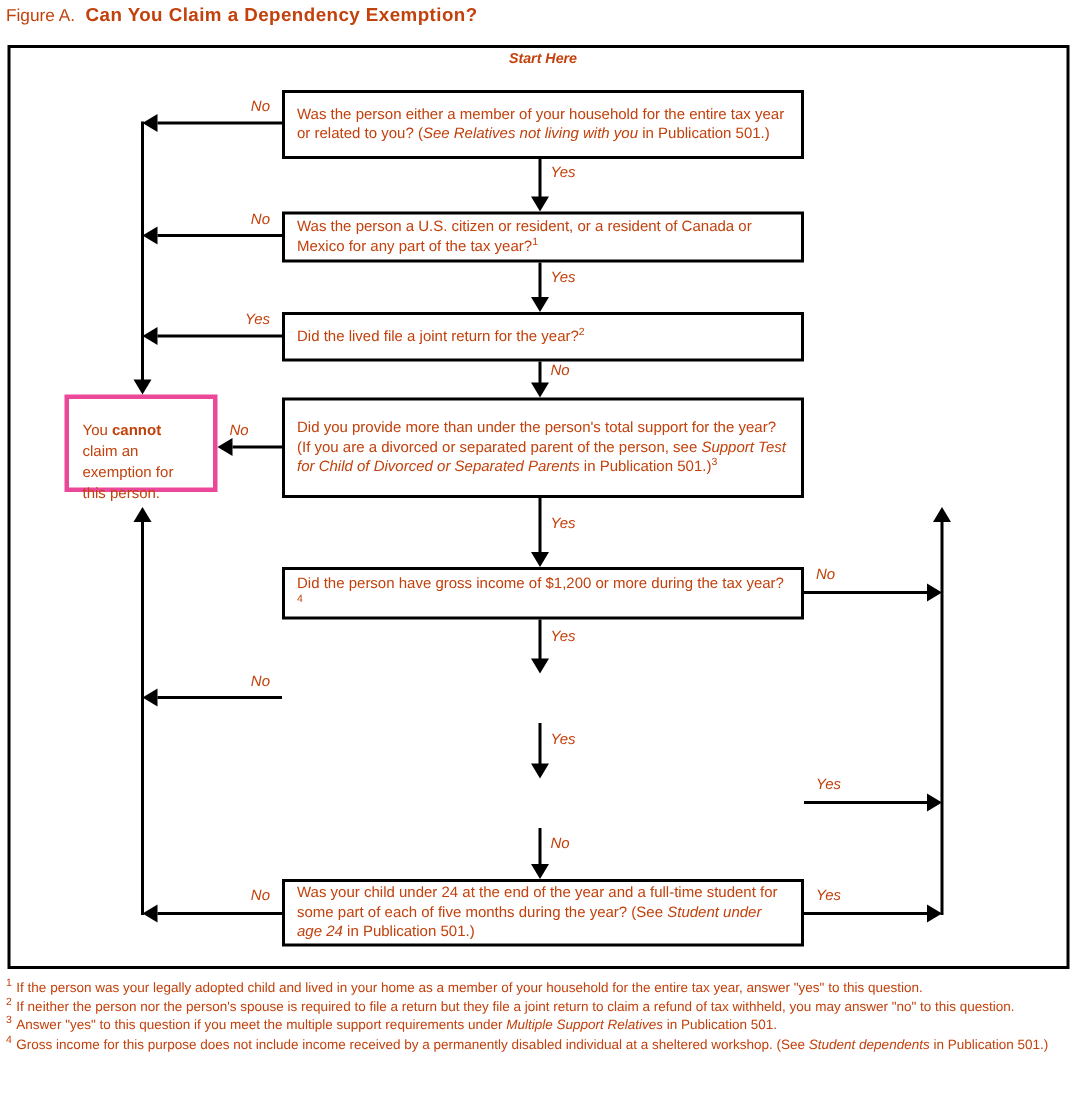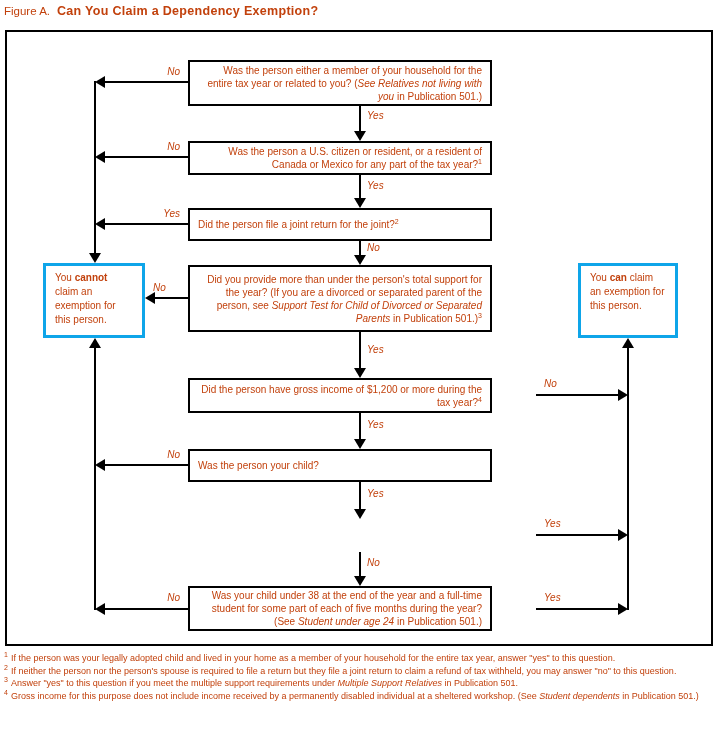--- a/index.html
+++ b/index.html
@@ -4,25 +4,25 @@
 <style>
   html,body{margin:0;padding:0;background:#fff;}
   #page{position:relative;width:721px;height:743px;background:#fff;
         font-family:"Liberation Sans","DejaVu Sans",sans-serif;color:#c2410c;overflow:hidden;}
   #title{position:absolute;left:4px;top:1px;white-space:nowrap;}
   #title .fig{font-size:11.5px;}
   #title .main{font-size:12.5px;font-weight:bold;margin-left:7px;letter-spacing:0.3px;}
   #frame{position:absolute;left:5px;top:30px;width:708px;height:616px;border:2px solid #000;box-sizing:border-box;}
   .start{position:absolute;left:188px;width:348px;top:34px;text-align:center;
          font-size:9.5px;font-weight:bold;font-style:italic;}
-  .qbox{position:absolute;left:188px;width:304px;border:2px solid #000;box-sizing:border-box;
+  .qbox{position:absolute;left:188px;width:348px;border:2px solid #000;box-sizing:border-box;
         background:#fff;font-size:10px;line-height:13px;display:flex;align-items:center;
-        padding:2px 8px;text-align:right;}
-  .sidebox{position:absolute;width:102px;height:75px;border:3px solid #0ea5e9;box-sizing:border-box;
-        background:#fff;font-size:10px;line-height:14px;padding:5px 9px;}
+        padding:2px 8px;}
+  .sidebox{position:absolute;width:102px;height:65px;border:3px solid #ec4899;box-sizing:border-box;
+        background:#fff;font-size:10px;line-height:14px;padding:15px 9px;}
   .hline{position:absolute;height:2px;background:#000;}
   .vline{position:absolute;width:2px;background:#000;}
   .ah{position:absolute;width:0;height:0;}
   .ah.left {border-top:6px solid transparent;border-bottom:6px solid transparent;border-right:10px solid #000;}
   .ah.right{border-top:6px solid transparent;border-bottom:6px solid transparent;border-left:10px solid #000;}
   .ah.down {border-left:6px solid transparent;border-right:6px solid transparent;border-top:10px solid #000;}
   .ah.up   {border-left:6px solid transparent;border-right:6px solid transparent;border-bottom:10px solid #000;}
   .lbl{position:absolute;font-size:10px;font-style:italic;white-space:nowrap;}
   .lbl.r{width:40px;text-align:right;}
   sup{font-size:7px;line-height:0;vertical-align:4px;}
@@ -34,48 +34,43 @@
 <body>
 
 <div id="page">
 
   <div id="title">
     <span class="fig">Figure A.</span><span class="main">Can You Claim a Dependency Exemption?</span>
   </div>
 
   <div id="frame"></div>
 
+  <div class="start">Start Here</div>
 
   <div class="qbox" style="top:60px;height:46px;">
     <span><span>Was the person either a member of your household for the entire tax year or related to you? (</span><span style="font-style: italic;">See Relatives not living with you</span><span> in Publication 501.)</span></span>
   </div>
   <div class="qbox" style="top:141px;height:34px;">
     <span><span>Was the person a U.S. citizen or resident, or a resident of Canada or Mexico for any part of the tax year?</span><sup>1</sup></span>
   </div>
   <div class="qbox" style="top:208px;height:33px;">
-    <span><span>Did the person file a joint return for the joint?</span><sup>2</sup></span>
+    <span><span>Did the lived file a joint return for the year?</span><sup>2</sup></span>
   </div>
   <div class="qbox" style="top:265px;height:67px;">
     <span><span>Did you provide more than under the person's total support for the year? (If you are a divorced or separated parent of the person, see </span><span style="font-style: italic;">Support Test for Child of Divorced or Separated Parents</span><span> in Publication 501.)</span><sup>3</sup></span>
   </div>
   <div class="qbox" style="top:378px;height:35px;">
     <span><span>Did the person have gross income of $1,200 or more during the tax year?</span><sup>4</sup></span>
   </div>
-  <div class="qbox" style="top:449px;height:33px;">
-    <span><span>Was the person your child?</span></span>
-  </div>
   <div class="qbox" style="top:586px;height:45px;">
-    <span><span>Was your child under 38 at the end of the year and a full-time student for some part of each of five months during the year? (See </span><span style="font-style: italic;">Student under age 24</span><span> in Publication 501.)</span></span>
+    <span><span>Was your child under 24 at the end of the year and a full-time student for some part of each of five months during the year? (See </span><span style="font-style: italic;">Student under age 24</span><span> in Publication 501.)</span></span>
   </div>
 
   <div class="sidebox" style="left:43px;top:263px;">
     <span><span>You </span><span style="font-weight: bold;">cannot</span><span> claim an exemption for this person.</span></span>
-  </div>
-  <div class="sidebox" style="left:578px;top:263px;width:100px;">
-    <span><span>You </span><span style="font-weight: bold;">can</span><span> claim an exemption for this person.</span></span>
   </div>
 
   <div class="vline" style="left:359px;top:106px;height:26px;"></div>
   <div class="ah down" style="left:354px;top:131px;"></div>
   <div class="lbl" style="left:367px;top:110px;">Yes</div>
 
   <div class="vline" style="left:359px;top:175px;height:24px;"></div>
   <div class="ah down" style="left:354px;top:198px;"></div>
   <div class="lbl" style="left:367px;top:180px;">Yes</div>
 

